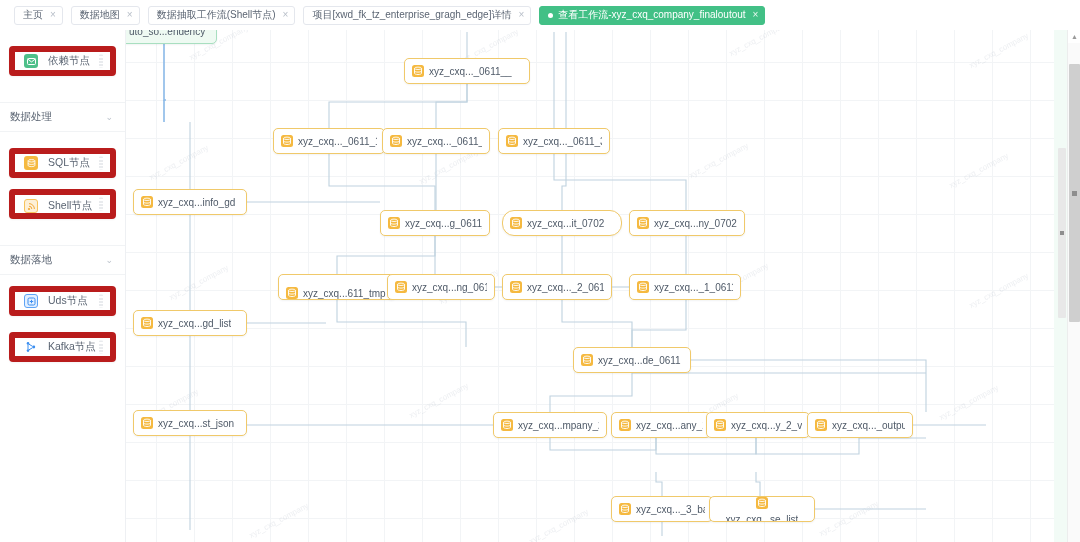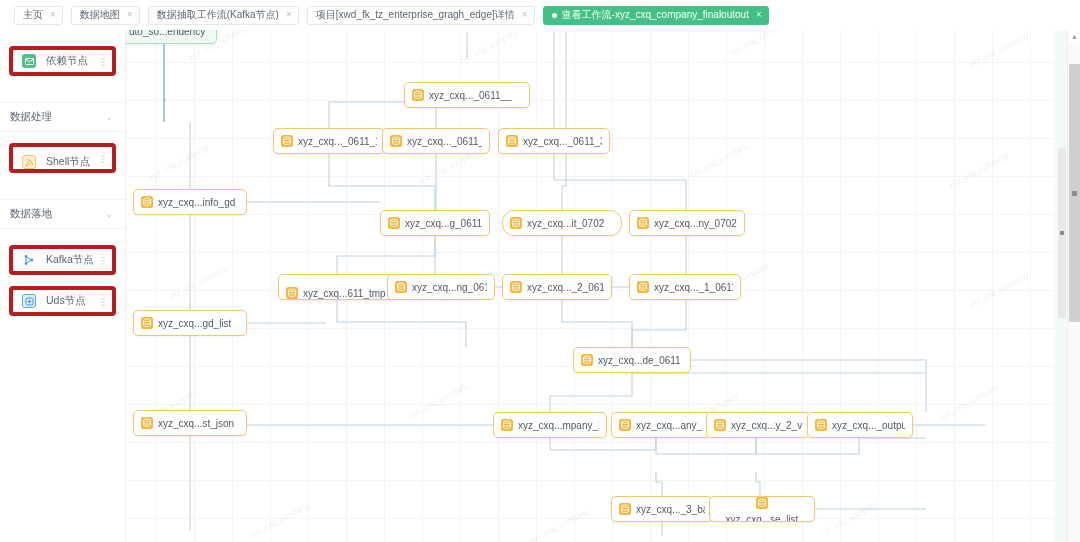--- a/index.html
+++ b/index.html
@@ -33,21 +33,21 @@
   .dot { width: 5px; height: 5px; border-radius: 50%; background: #ffffff; display:inline-block; }
 
   
   .sidebar {
     position: absolute; top: 30px; left: 0; width: 126px; height: 512px;
     background: #ffffff; border-right: 1px solid #eef0f3;
     z-index: 30; overflow: hidden;
   }
   .palette-item {
     position: relative; margin: 6px 9px; height: 30px;
-    border: 4px solid #b91c1c; border-radius: 4px; background: #fff;
+    border: 6px solid #b91c1c; border-radius: 4px; background: #fff;
     display: flex; align-items: center; padding-left: 9px;
     box-shadow: 0 1px 2px rgba(30,40,60,.05);
   }
   .palette-item .label {
     font-size: 10.5px; color: #5a6472; margin-left: 10px; white-space: nowrap;
   }
   .pi-icon {
     width: 14px; height: 14px; border-radius: 3px;
     display: flex; align-items: center; justify-content: center;
     font-size: 9px; color: #fff; flex: none;
@@ -138,21 +138,21 @@
   <div class="tabbar">
     <div class="tab">
       <span>主页</span>
       <span class="tab-close">×</span>
     </div>
     <div class="tab">
       <span>数据地图</span>
       <span class="tab-close">×</span>
     </div>
     <div class="tab">
-      <span>数据抽取工作流(Kafka节点)</span>
+      <span>数据抽取工作流(Shell节点)</span>
       <span class="tab-close">×</span>
     </div>
     <div class="tab">
       <span>项目[xwd_fk_tz_enterprise_gragh_edge]详情</span>
       <span class="tab-close">×</span>
     </div>
     <div class="tab active">
       <span class="dot"></span>
       <span>查看工作流-xyz_cxq_company_finaloutout</span>
       <span class="tab-close">×</span>
@@ -170,59 +170,70 @@
       </span>
       <span class="label">依赖节点</span>
       <span class="grip"></span>
     </div>
 
     <div class="section-head" style="margin-top:26px;">
       <span>数据处理</span>
       <span class="chev">⌄</span>
     </div>
 
+    <div class="palette-item" style="margin-top:16px;">
+      <span class="pi-icon" style="background:#f5b940;">
+        <svg width="9" height="9" viewBox="0 0 9 9">
+            <ellipse cx="4.5" cy="1.8" rx="3.4" ry="1.2" fill="none" stroke="#fff" stroke-width=".9"></ellipse>
+            <path d="M1.1 1.8 v4.6 c0 .7 1.5 1.2 3.4 1.2 s3.4-.5 3.4-1.2 V1.8" fill="none" stroke="#fff" stroke-width=".9"></path>
+            <path d="M1.1 4.2 c0 .7 1.5 1.2 3.4 1.2 s3.4-.5 3.4-1.2" fill="none" stroke="#fff" stroke-width=".9"></path>
+          </svg>
+      </span>
+      <span class="label">SQL节点</span>
+      <span class="grip"></span>
+    </div>
 
     <div class="palette-item" style="margin-top:11px;align-items:flex-end;">
       <span class="pi-icon" style="background:#fdf0d7;border:1px solid #f7c35c;">
         <svg width="9" height="9" viewBox="0 0 9 9">
             <circle cx="2" cy="7" r="1.1" fill="#f2a93b"></circle>
             <path d="M2 4.2 a2.8 2.8 0 0 1 2.8 2.8" fill="none" stroke="#f2a93b" stroke-width="1"></path>
             <path d="M2 1.6 a5.4 5.4 0 0 1 5.4 5.4" fill="none" stroke="#f2a93b" stroke-width="1"></path>
           </svg>
       </span>
       <span class="label">Shell节点</span>
       <span class="grip"></span>
     </div>
 
     <div class="section-head" style="margin-top:26px;">
       <span>数据落地</span>
       <span class="chev">⌄</span>
+    </div>
+
+    <div class="palette-item" style="margin-top:11px;">
+      <span class="pi-icon" style="background:#e3f0ff;border:1px solid #5ea3f5;">
+        <svg width="9" height="9" viewBox="0 0 9 9">
+            <rect x="1" y="1" width="7" height="7" rx="1.4" fill="none" stroke="#3b8ef0" stroke-width="1"></rect>
+            <path d="M2.8 4.5 h3.4 M4.5 2.8 v3.4" stroke="#3b8ef0" stroke-width="1"></path>
+          </svg>
+      </span>
+      <span class="label">Uds节点</span>
+      <span class="grip"></span>
     </div>
 
     <div class="palette-item" style="margin-top:16px;">
       <span class="pi-icon" style="background:#fff;">
         <svg width="12" height="12" viewBox="0 0 12 12">
             <circle cx="3" cy="2.4" r="1.3" fill="#3b8ef0"></circle>
             <circle cx="3" cy="9.6" r="1.3" fill="#3b8ef0"></circle>
             <circle cx="8.8" cy="6" r="1.4" fill="#3b8ef0"></circle>
             <path d="M4 3.2 L7.6 5.4 M4 8.8 L7.6 6.7 M3 3.7 V8.3" stroke="#3b8ef0" stroke-width="1" fill="none"></path>
           </svg>
       </span>
       <span class="label">Kafka节点</span>
-      <span class="grip"></span>
-    </div>
-
-    <div class="palette-item" style="margin-top:11px;">
-      <span class="pi-icon" style="background:#e3f0ff;border:1px solid #5ea3f5;">
-        <svg width="9" height="9" viewBox="0 0 9 9">
-            <rect x="1" y="1" width="7" height="7" rx="1.4" fill="none" stroke="#3b8ef0" stroke-width="1"></rect>
-            <path d="M2.8 4.5 h3.4 M4.5 2.8 v3.4" stroke="#3b8ef0" stroke-width="1"></path>
-          </svg>
-      </span>
-      <span class="label">Uds节点</span>
       <span class="grip"></span>
     </div>
   </div>
 
   <div class="canvas">
 
     <div class="wm" style="left:60px;  top:8px;">xyz_cxq_company</div>
     <div class="wm" style="left:330px; top:12px;">xyz_cxq_company</div>
     <div class="wm" style="left:600px; top:4px;">xyz_cxq_company</div>
     <div class="wm" style="left:840px; top:16px;">xyz_cxq_company</div>
@@ -296,21 +307,21 @@
         <path d="M121 172 H254"></path>
         <path d="M121 293 H200"></path>
         <path d="M121 395 H367"></path>
       </g>
     </svg>
 
     <div id="node-host">
         <div class="node green" style="left: -5px; top: -12px; width: 96px;">
           <span class="nlabel">uto_so...endency</span>
         </div>
-        <div class="node" style="left: 278px; top: 28px; width: 126px; margin-top: 24px;">
+        <div class="node" style="left: 278px; top: 28px; width: 126px;">
           <svg class="db" viewBox="0 0 12 12">
             <rect x="0" y="0" width="12" height="12" rx="2.5" fill="#f5b940"></rect>
             <ellipse cx="6" cy="3.3" rx="3.5" ry="1.2" fill="none" stroke="#fff" stroke-width="0.9"></ellipse>
             <path d="M2.5 3.3 v5 c0 .7 1.6 1.2 3.5 1.2 s3.5-.5 3.5-1.2 v-5" fill="none" stroke="#fff" stroke-width="0.9"></path>
             <path d="M2.5 5.9 c0 .7 1.6 1.2 3.5 1.2 s3.5-.5 3.5-1.2" fill="none" stroke="#fff" stroke-width="0.9"></path>
           </svg>
           <span class="nlabel">xyz_cxq..._0611__</span>
         </div>
         <div class="node" style="left: 147px; top: 98px; width: 112px;">
           <svg class="db" viewBox="0 0 12 12">

